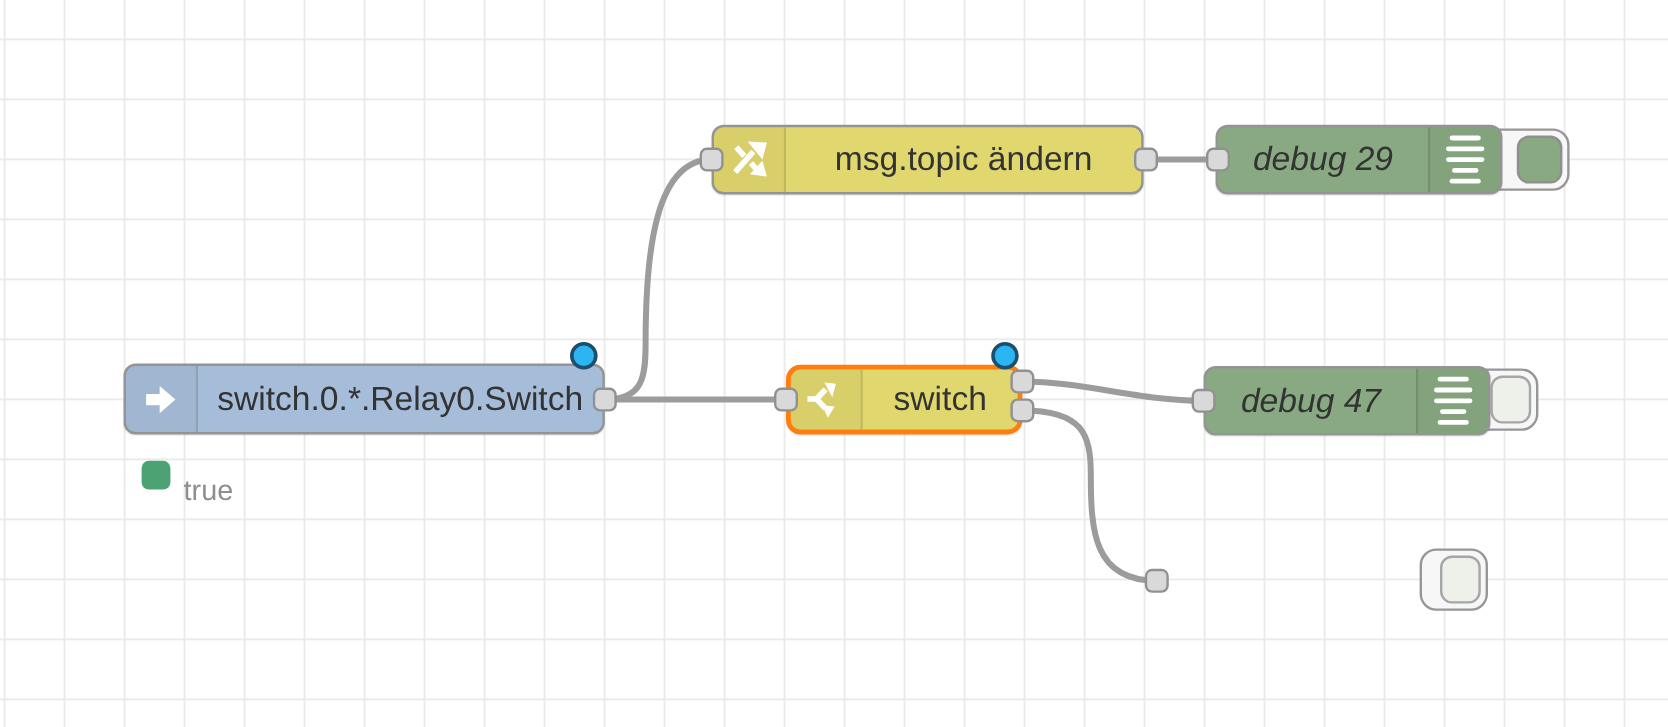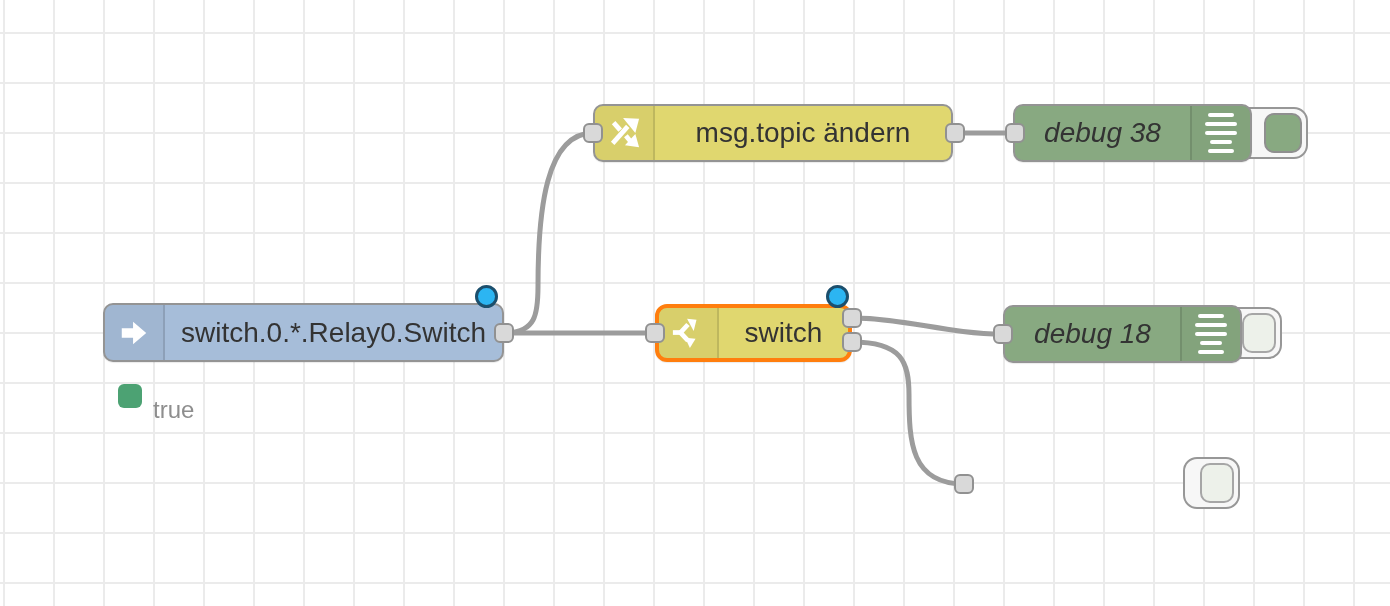--- a/index.html
+++ b/index.html
@@ -126,34 +126,34 @@
         <path d="M10 17.5 L18 9" stroke="#fff" stroke-width="5"></path>
         <polygon points="17,3 27,4 24,16" fill="#fff"></polygon>
         <path d="M10 17.5 L18 26" stroke="#fff" stroke-width="5"></path>
         <polygon points="15,23 26,24 20,34" fill="#fff"></polygon>
       </svg>
     </div>
     <div class="label">switch</div>
   </div>
 
   <div class="node n-debug38">
-    <div class="label italic">debug 38</div>
+    <div class="label italic">debug 29</div>
     <div class="icon-box right">
       <div class="bars">
         <div class="bar" style="width:26px"></div>
         <div class="bar" style="width:32px"></div>
         <div class="bar" style="width:32px"></div>
         <div class="bar" style="width:22px"></div>
         <div class="bar" style="width:26px"></div>
       </div>
     </div>
   </div>
 
   <div class="node n-debug36">
-    <div class="label italic">debug 18</div>
+    <div class="label italic">debug 47</div>
     <div class="icon-box right">
       <div class="bars">
         <div class="bar" style="width:26px"></div>
         <div class="bar" style="width:32px"></div>
         <div class="bar" style="width:32px"></div>
         <div class="bar" style="width:22px"></div>
         <div class="bar" style="width:26px"></div>
       </div>
     </div>
   </div>

